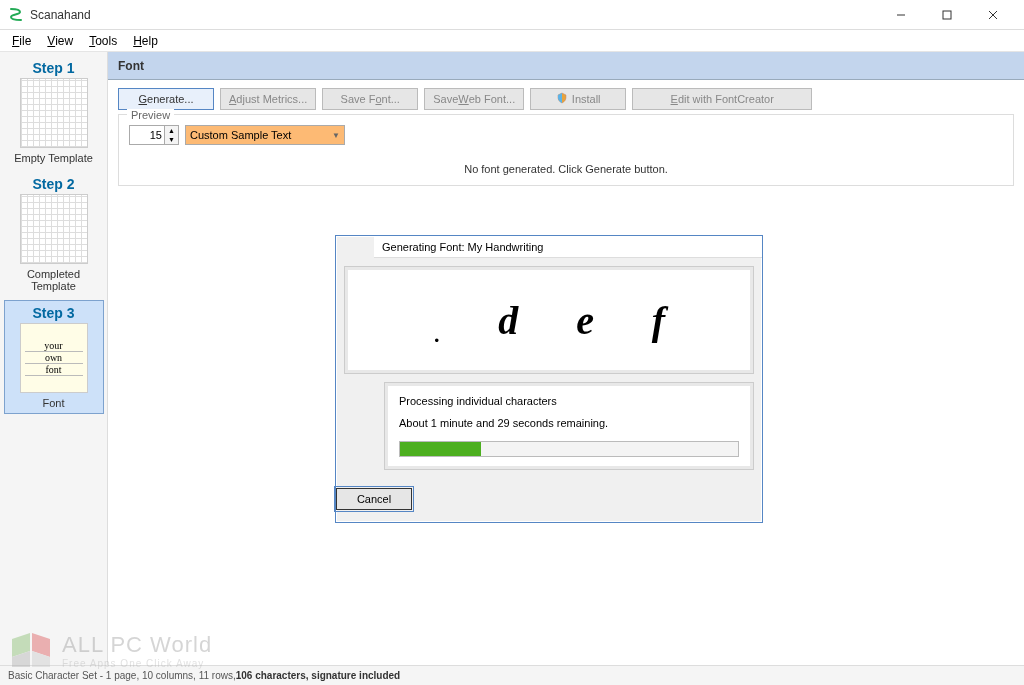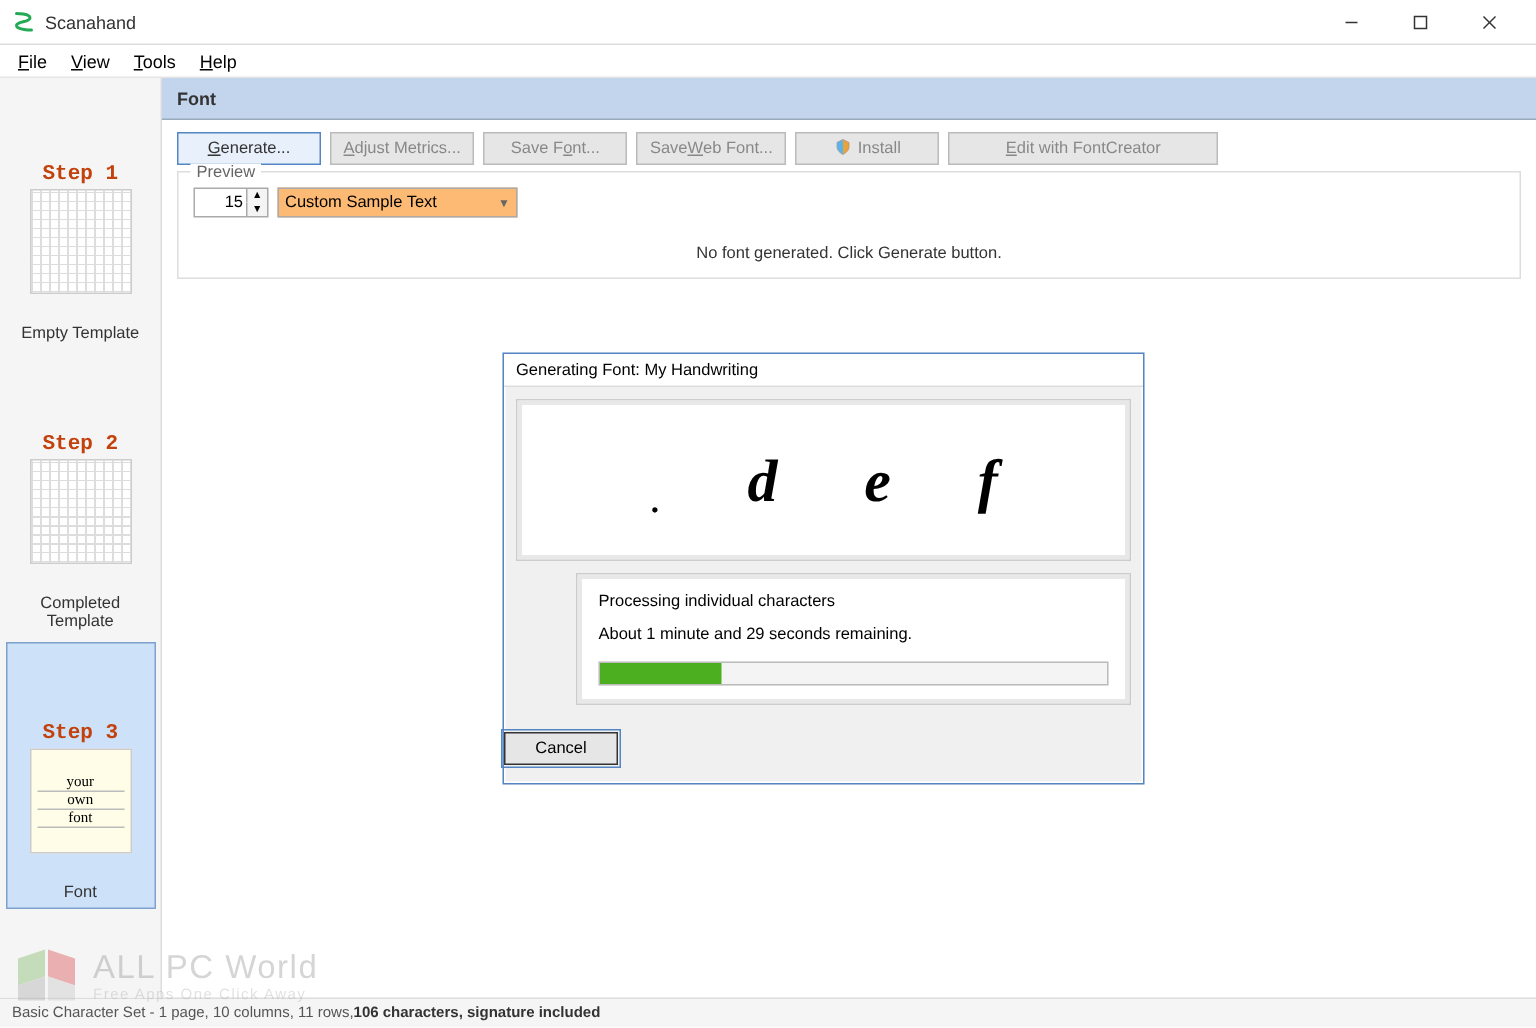--- a/index.html
+++ b/index.html
@@ -16,22 +16,22 @@
 .menubar { height: 22px; background: #fff; display: flex; align-items: center; padding: 0 4px; border-bottom: 1px solid #e5e5e5; text-align: right; }
 .menu-item { padding: 2px 8px; font-size: 12px; cursor: default; }
 
 
 .main { display: flex; height: calc(685px - 30px - 22px - 20px); }
 
 
 .sidebar { width: 108px; background: #f5f5f5; border-right: 1px solid #ddd; display: flex; flex-direction: column; align-items: center; padding-top: 4px; }
 .step-item { width: 100px; text-align: center; padding: 4px; margin-bottom: 4px; cursor: pointer; }
 .step-item.selected { background: #cde1f9; border: 1px solid #7da2ce; }
-.step-title { color: #c2410c; font-weight: bold; font-family: Liberation Mono, monospace; font-size: 14px; margin-bottom: 2px; margin-top: 48px; }
-.step-thumb { width: 68px; height: 70px; background: #fff; border: 1px solid #ccc; margin: 2px auto 20px; display: flex; flex-direction: column; }
+.step-title { color: #0369a1; font-weight: bold; font-family: Liberation Sans, sans-serif; font-size: 14px; margin-bottom: 2px; }
+.step-thumb { width: 68px; height: 70px; background: #fff; border: 1px solid #ccc; margin: 2px auto 4px; display: flex; flex-direction: column; }
 .step-thumb.grid { background-image:
   repeating-linear-gradient(0deg, #ddd, #ddd 1px, transparent 1px, transparent 6px),
   repeating-linear-gradient(90deg, #ddd, #ddd 1px, transparent 1px, transparent 6px);
 }
 .step-thumb.font-thumb { display: flex; flex-direction: column; justify-content: center; align-items: flex-start; padding: 4px; background: #fffde7; }
 .step-thumb.font-thumb span { font-family: "Comic Sans MS", cursive; font-size: 10px; line-height: 1.1; border-bottom: 1px solid #bbb; width: 100%; }
 .step-label { font-size: 11px; color: #333; }
 
 
 .content { flex: 1; display: flex; flex-direction: column; }
@@ -50,21 +50,21 @@
 .combo { width: 160px; height: 20px; border: 1px solid #aaa; display: flex; align-items: center; padding: 0 4px; justify-content: space-between; font-size: 11px; background: #fdba74; }
 .combo .chev { font-size: 8px; color: #666; }
 .preview-msg { text-align: center; font-size: 11px; color: #333; margin-top: 18px; }
 
 
 .statusbar { height: 20px; background: #f5f5f5; border-top: 1px solid #ddd; display: flex; align-items: center; padding: 0 8px; font-size: 10px; color: #555; text-align: right; }
 .statusbar .bold { color: #333; font-weight: bold; }
 
 
 .modal { position: absolute; left: 335px; top: 235px; width: 428px; background: #f0f0f0; border: 1px solid #5586c4; box-shadow: 0 0 0 1px #fff inset; }
-.modal-title { height: 22px; display: flex; align-items: center; padding: 0 8px; font-size: 11px; background: #fff; border-bottom: 1px solid #ddd; }
+.modal-title { height: 22px; display: flex; align-items: center; padding: 0 8px; font-size: 11px; background: #fff; border-bottom: 1px solid #ddd; margin-left: 38px; }
 .modal-body { padding: 8px; }
 .char-preview { background: #fff; border: 1px solid #ccc; height: 108px; display: flex; align-items: center; justify-content: space-evenly; padding: 0 30px; margin-bottom: 8px; box-shadow: inset 0 0 0 3px #e8e8e8; }
 .char-preview .glyph { font-family: "Comic Sans MS", "Segoe Script", cursive; font-size: 40px; font-style: italic; font-weight: 600; }
 .char-preview .dot { font-size: 30px; align-self: flex-end; padding-bottom: 24px; font-family: "Comic Sans MS", cursive; }
 .progress-box { background: #fff; border: 1px solid #ccc; padding: 12px 14px; box-shadow: inset 0 0 0 3px #e8e8e8; margin-left: 40px; }
 .progress-box .line1 { font-size: 11px; margin-bottom: 10px; }
 .progress-box .line2 { font-size: 11px; margin-bottom: 12px; }
 .progress-bar { height: 16px; border: 1px solid #bbb; background: #f4f4f4; display: flex; }
 .progress-fill { width: 24%; background: #4caf1f; }
 .modal-footer { display: flex; justify-content: flex-start; padding: 10px 0 12px; }

